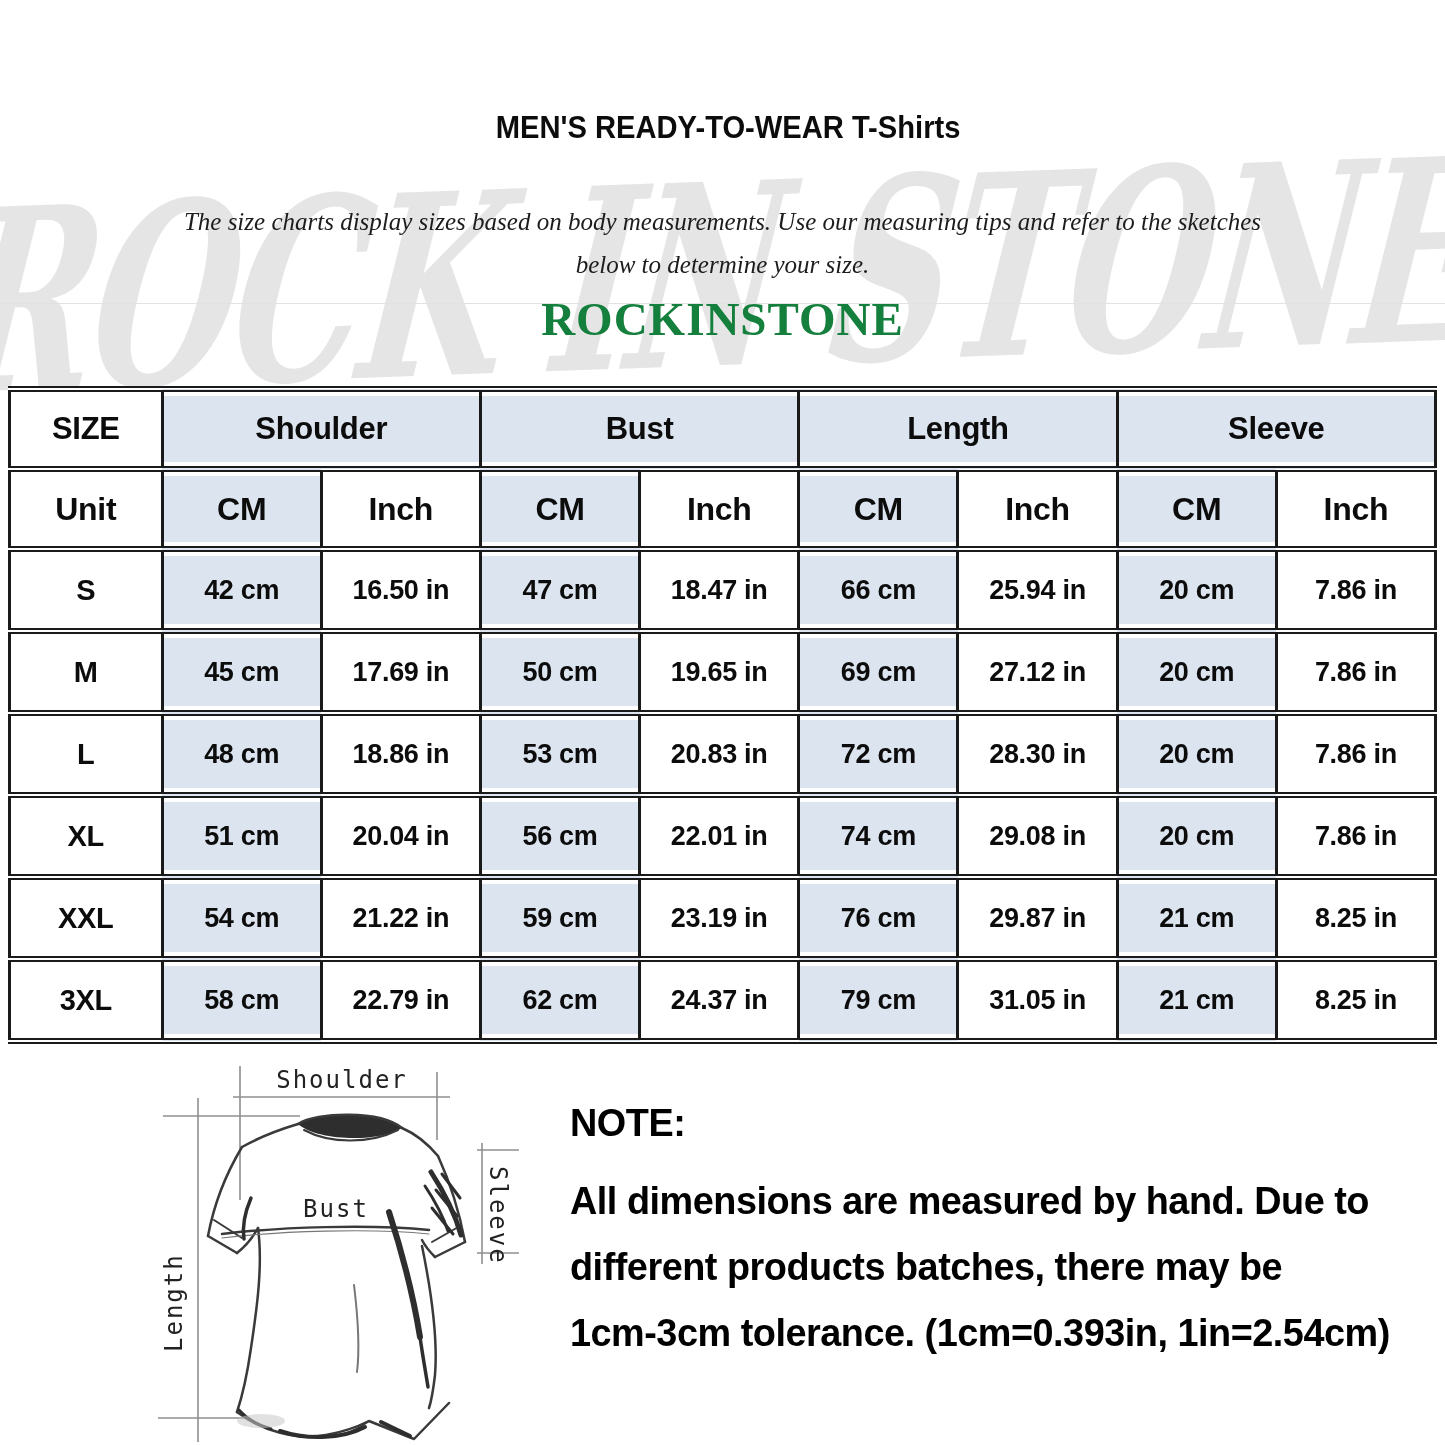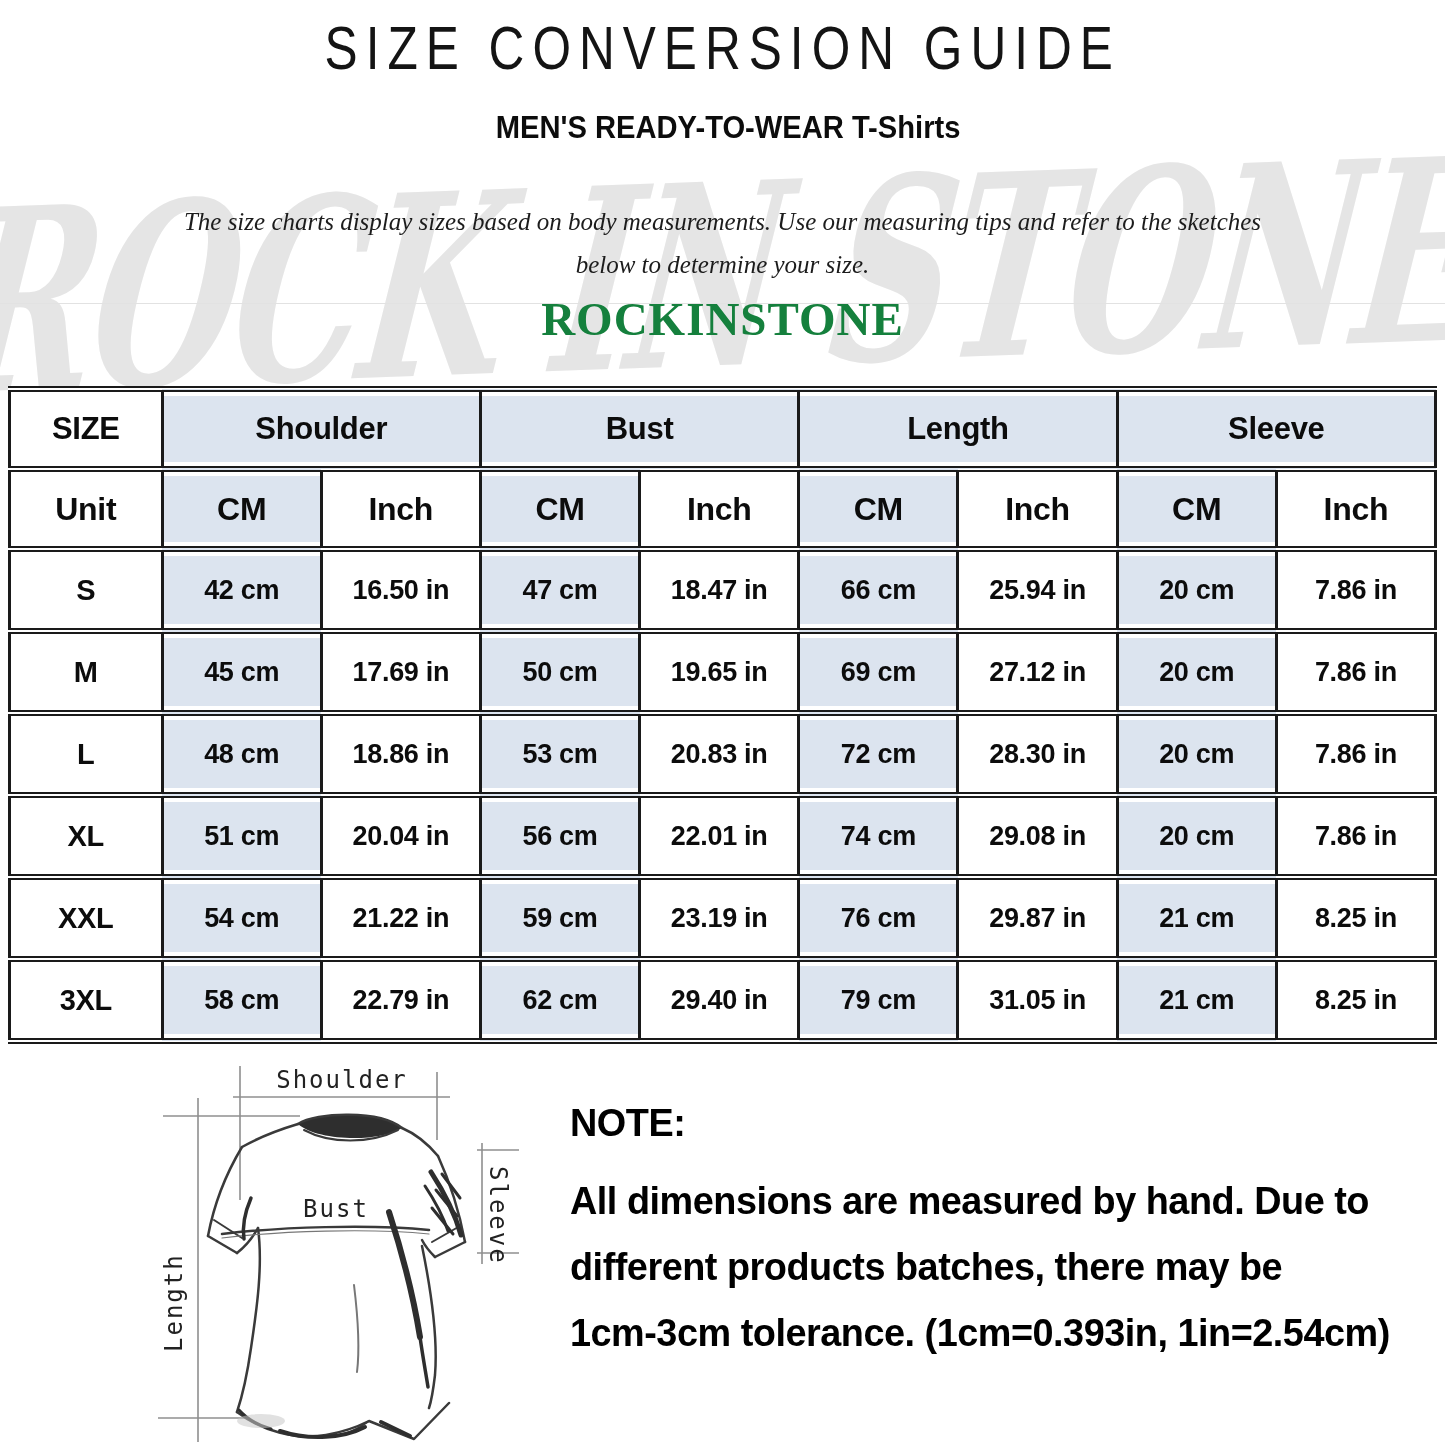--- a/index.html
+++ b/index.html
@@ -84,23 +84,20 @@
 </head>
 <body>
 
 <div class="page">
 
   <div class="watermark">
     <span>ROCK IN STONE</span>
   </div>
   <div class="rule-line"></div>
 
-  <h1 class="title">
-    <span>SIZE CONVERSION GUIDE</span>
-  </h1>
 
   <h2 class="subtitle">
     <span>MEN'S READY-TO-WEAR T-Shirts</span>
   </h2>
 
   <p class="desc">
     <span class="line">The size charts display sizes based on body measurements. Use our measuring tips and refer to the sketches</span>
     <span class="line">below to determine your size.</span>
   </p>
 
@@ -193,21 +190,21 @@
           <td class="hl">76 cm</td>
           <td>29.87 in</td>
           <td class="hl">21 cm</td>
           <td>8.25 in</td>
         </tr>
         <tr>
           <td class="sz">3XL</td>
           <td class="hl">58 cm</td>
           <td>22.79 in</td>
           <td class="hl">62 cm</td>
-          <td>29.40 in</td>
+          <td>24.37 in</td>
           <td class="hl">79 cm</td>
           <td>31.05 in</td>
           <td class="hl">21 cm</td>
           <td>8.25 in</td>
         </tr>
       </tbody>
     </table>
   </div>
 
   <div class="diagram">

